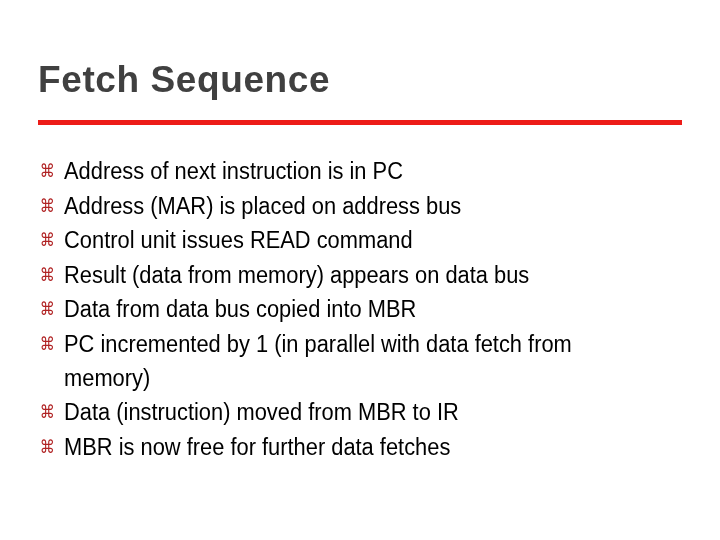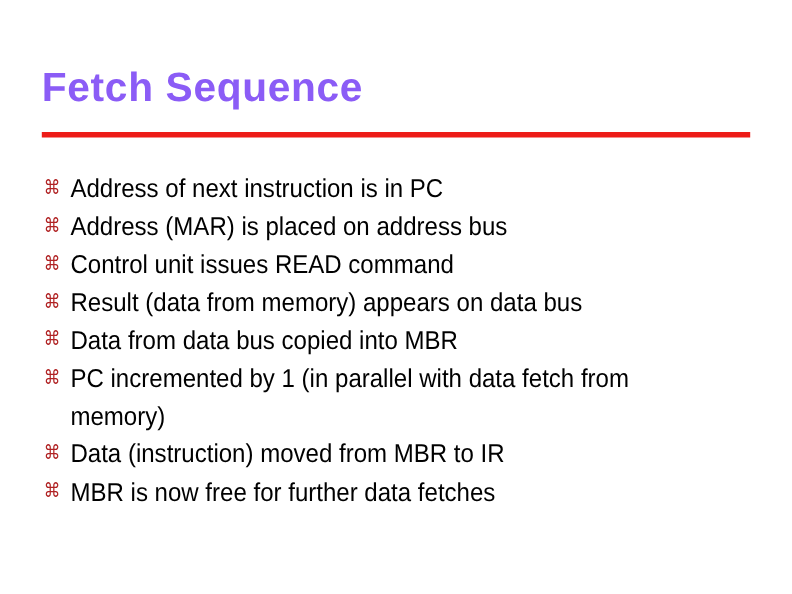--- a/index.html
+++ b/index.html
@@ -82,21 +82,21 @@
   }
   .bullet-text {
     display: block;
   }
 </style>
 </head>
 <body>
 
 <div id="slide" style="background: rgb(255, 255, 255);">
 
-  <h1 id="slide-title" style="color: #8b5cf6;">Fetch Sequence</h1>
+  <h1 id="slide-title" style="color: #404040;">Fetch Sequence</h1>
 
   <div id="title-rule" style="background: rgb(237, 28, 24);"></div>
 
   <ul id="bullet-list">
 
     <li class="bullet-item">
       <span class="bullet-marker" style="color: rgb(176, 34, 35);">⌘</span>
       <span class="bullet-text" style="color: rgb(0, 0, 0);">Address of next instruction is in PC</span>
     </li>
 

